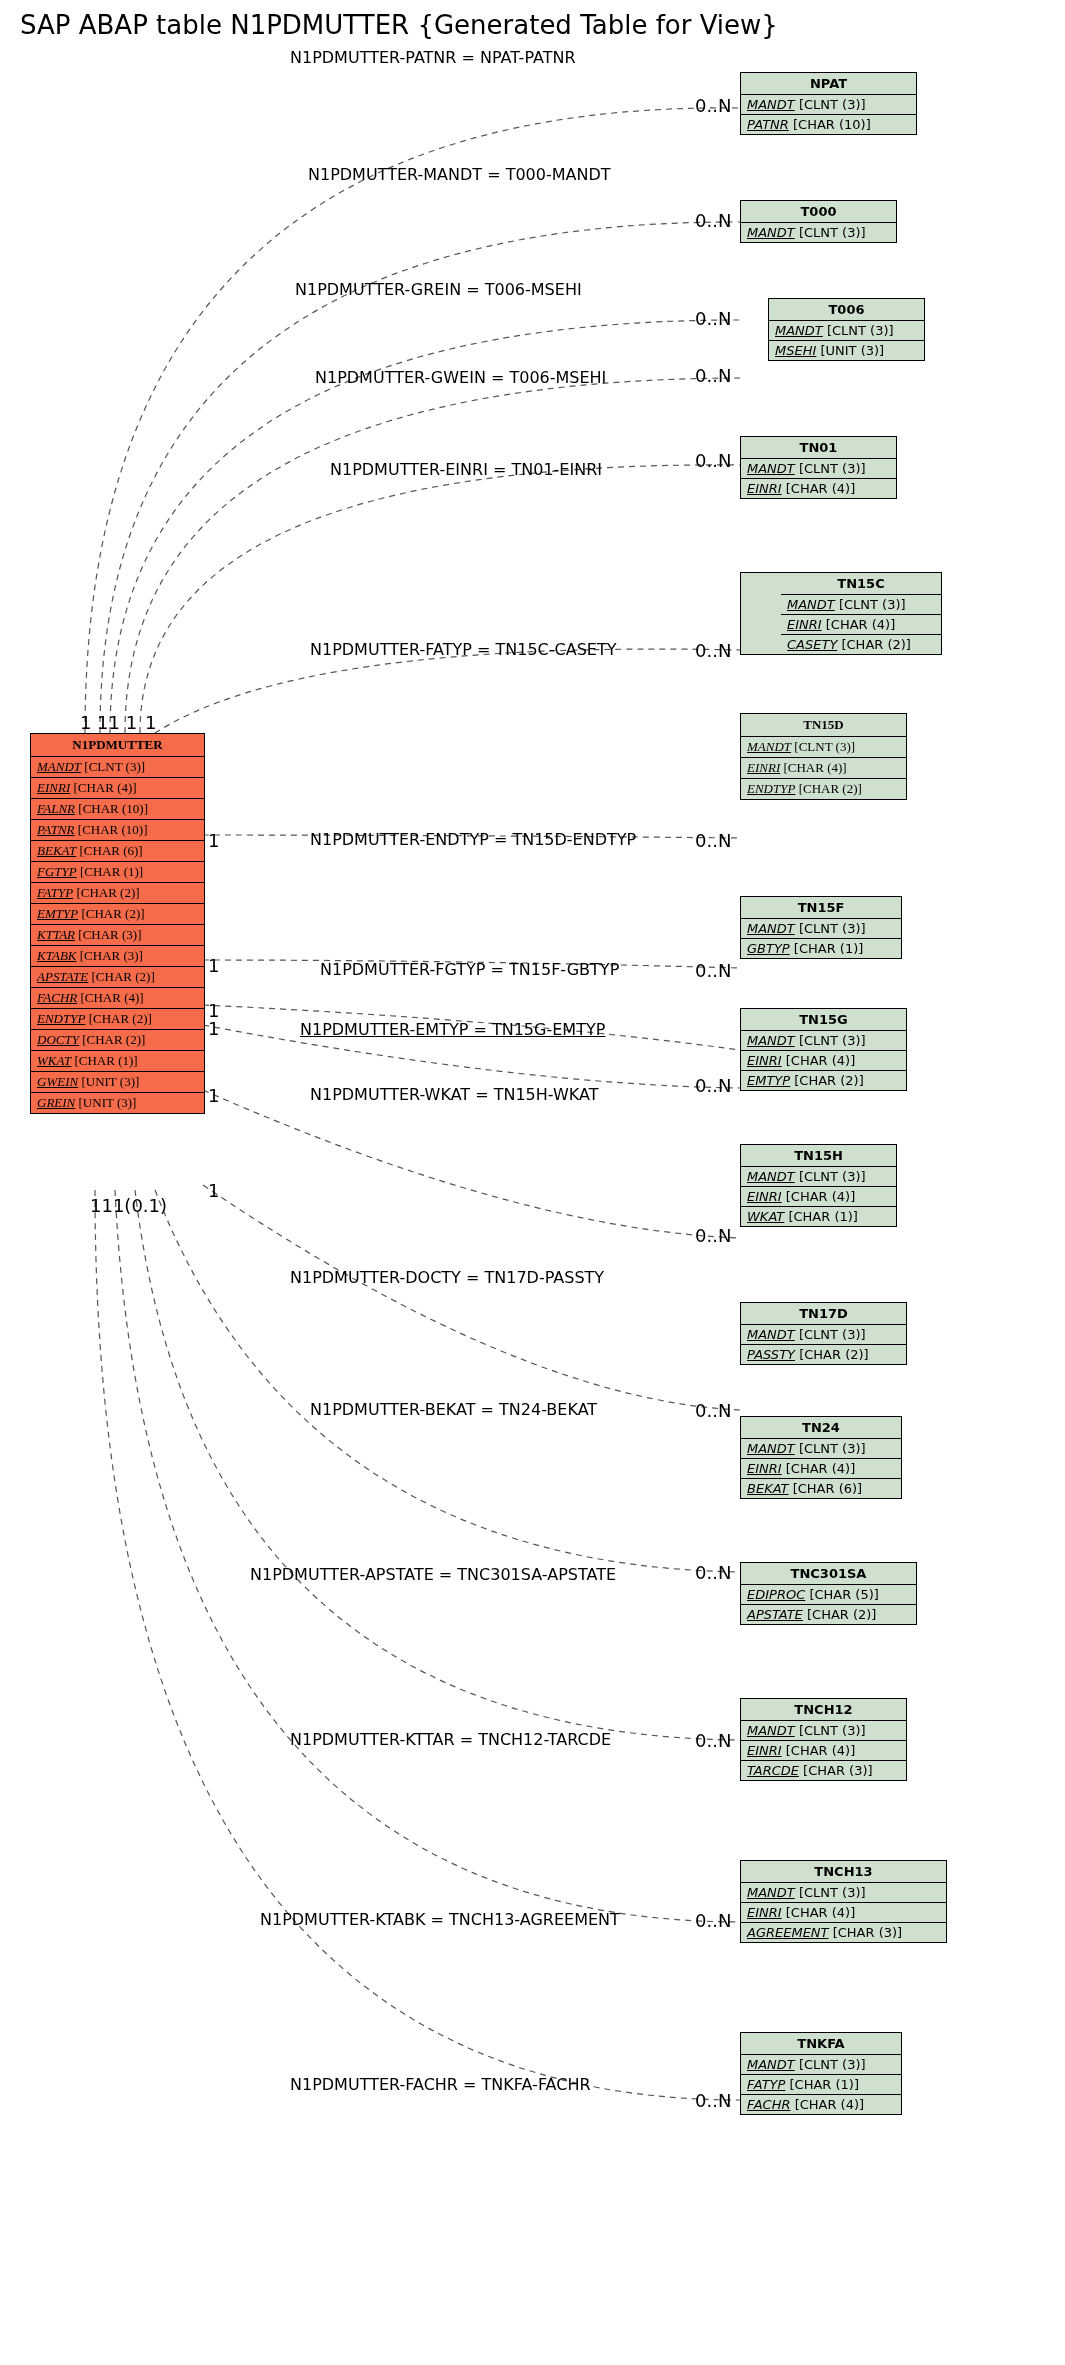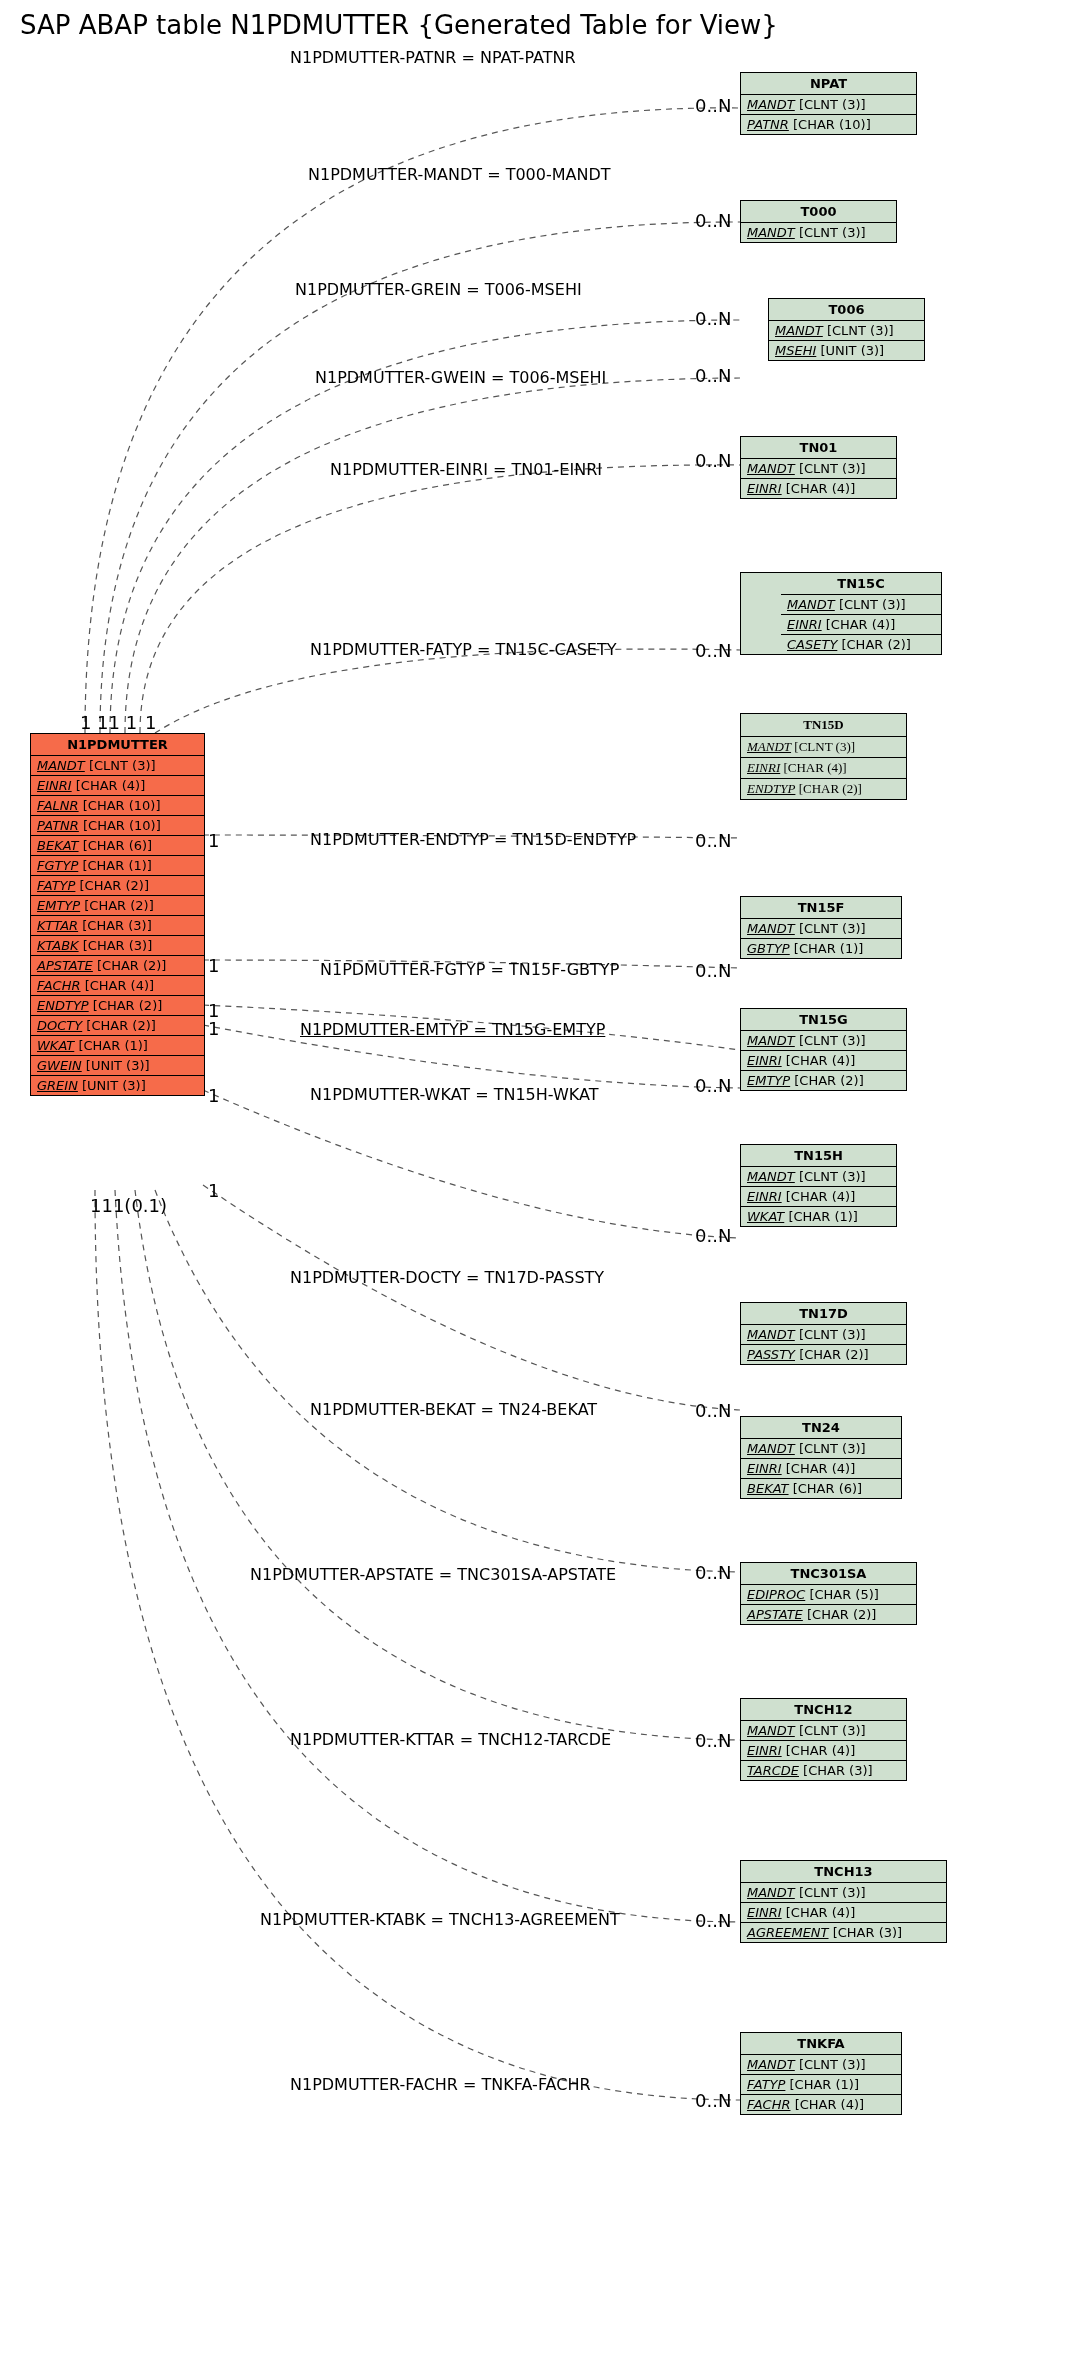--- a/index.html
+++ b/index.html
@@ -28,20 +28,21 @@
     top: 10px;
     font-size: 26px;
   }
   .entity {
     position: absolute;
     border: 1.5px solid #000;
     background: #cfe0cf;
   }
   .entity.main {
     background: #f66b4a;
+    font-family: Liberation Serif, serif;
   }
   .entity .ename {
     text-align: center;
     font-weight: bold;
     padding: 3px 6px;
     border-bottom: 1.5px solid #000;
     white-space: nowrap;
   }
   .entity .field {
     padding: 2px 6px;

